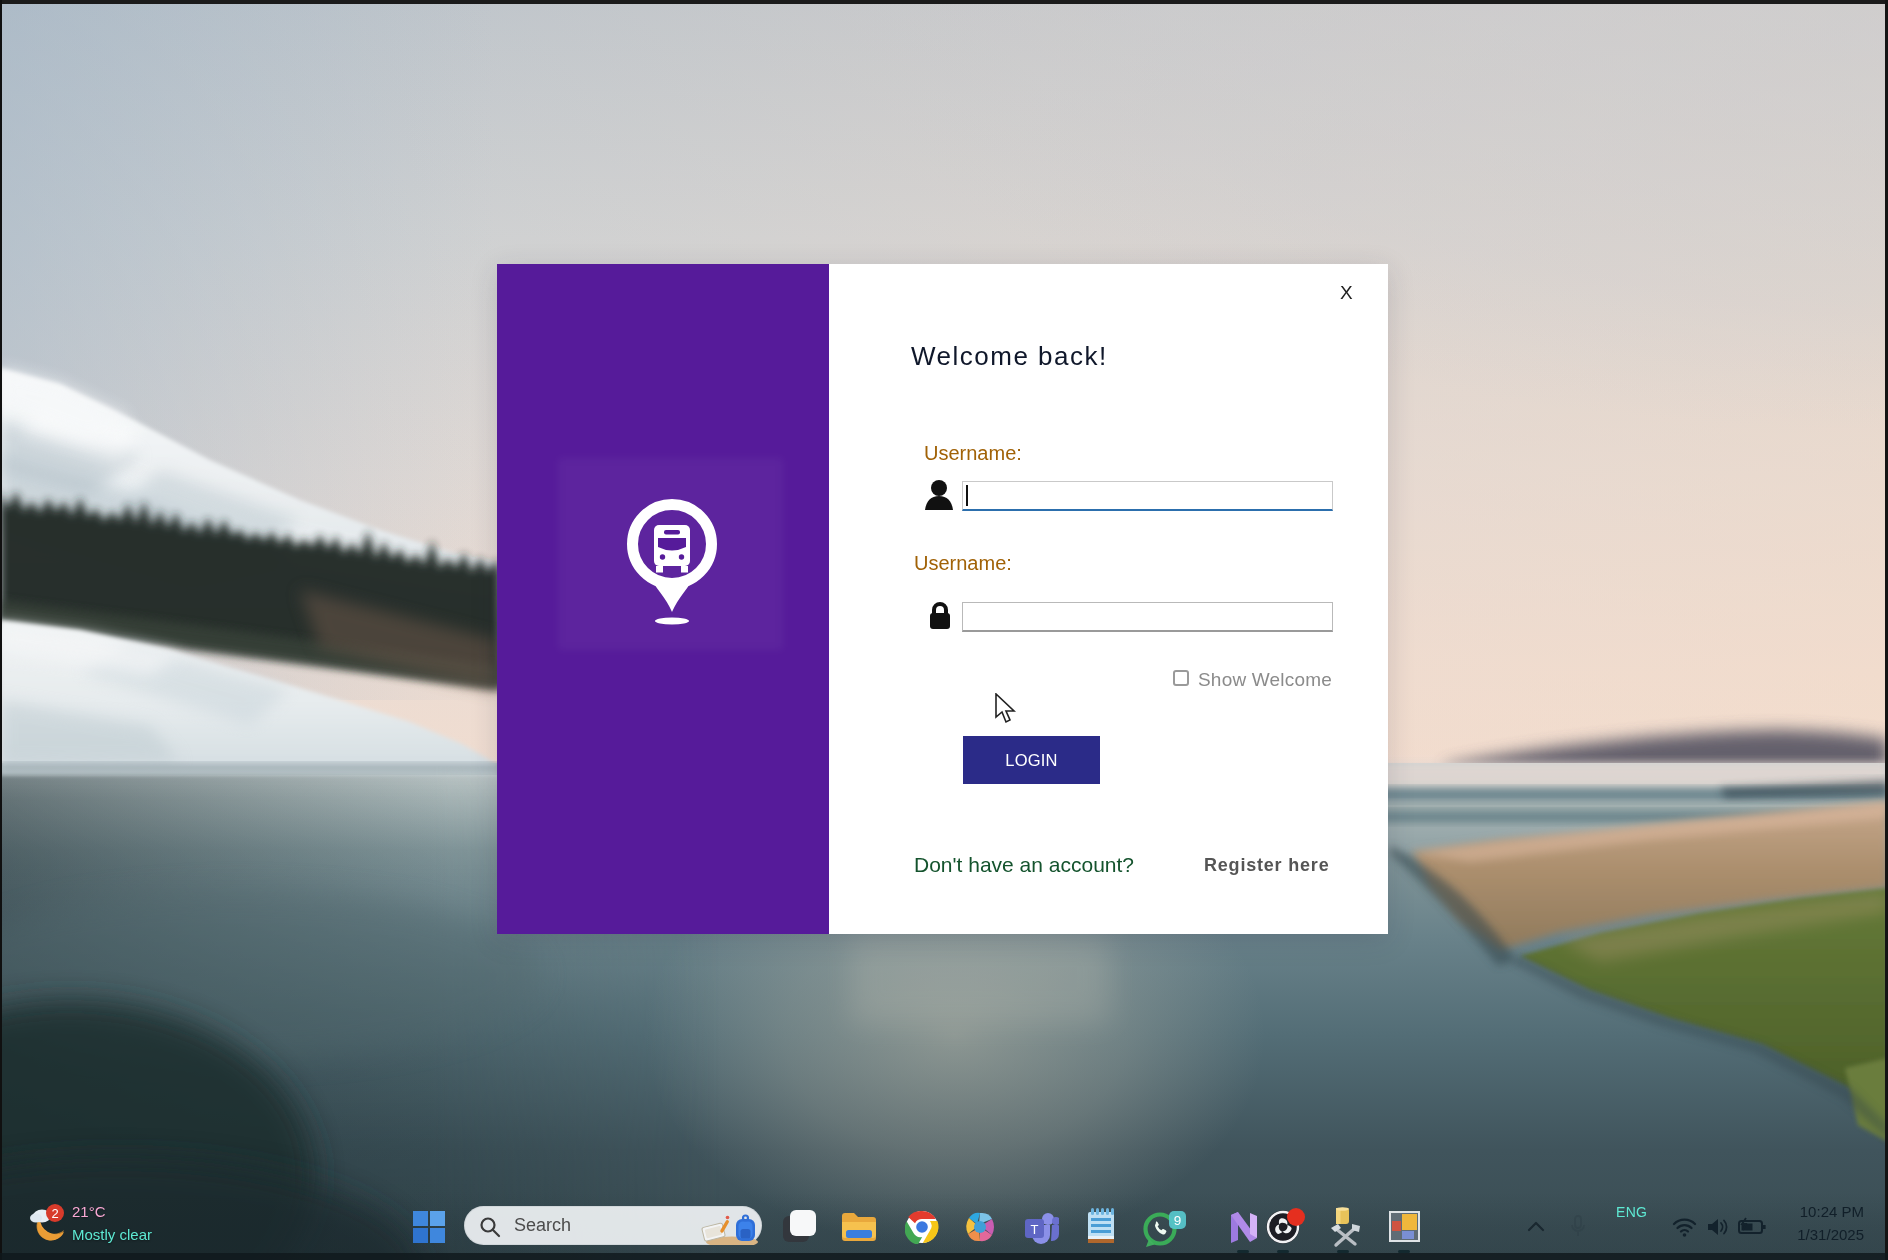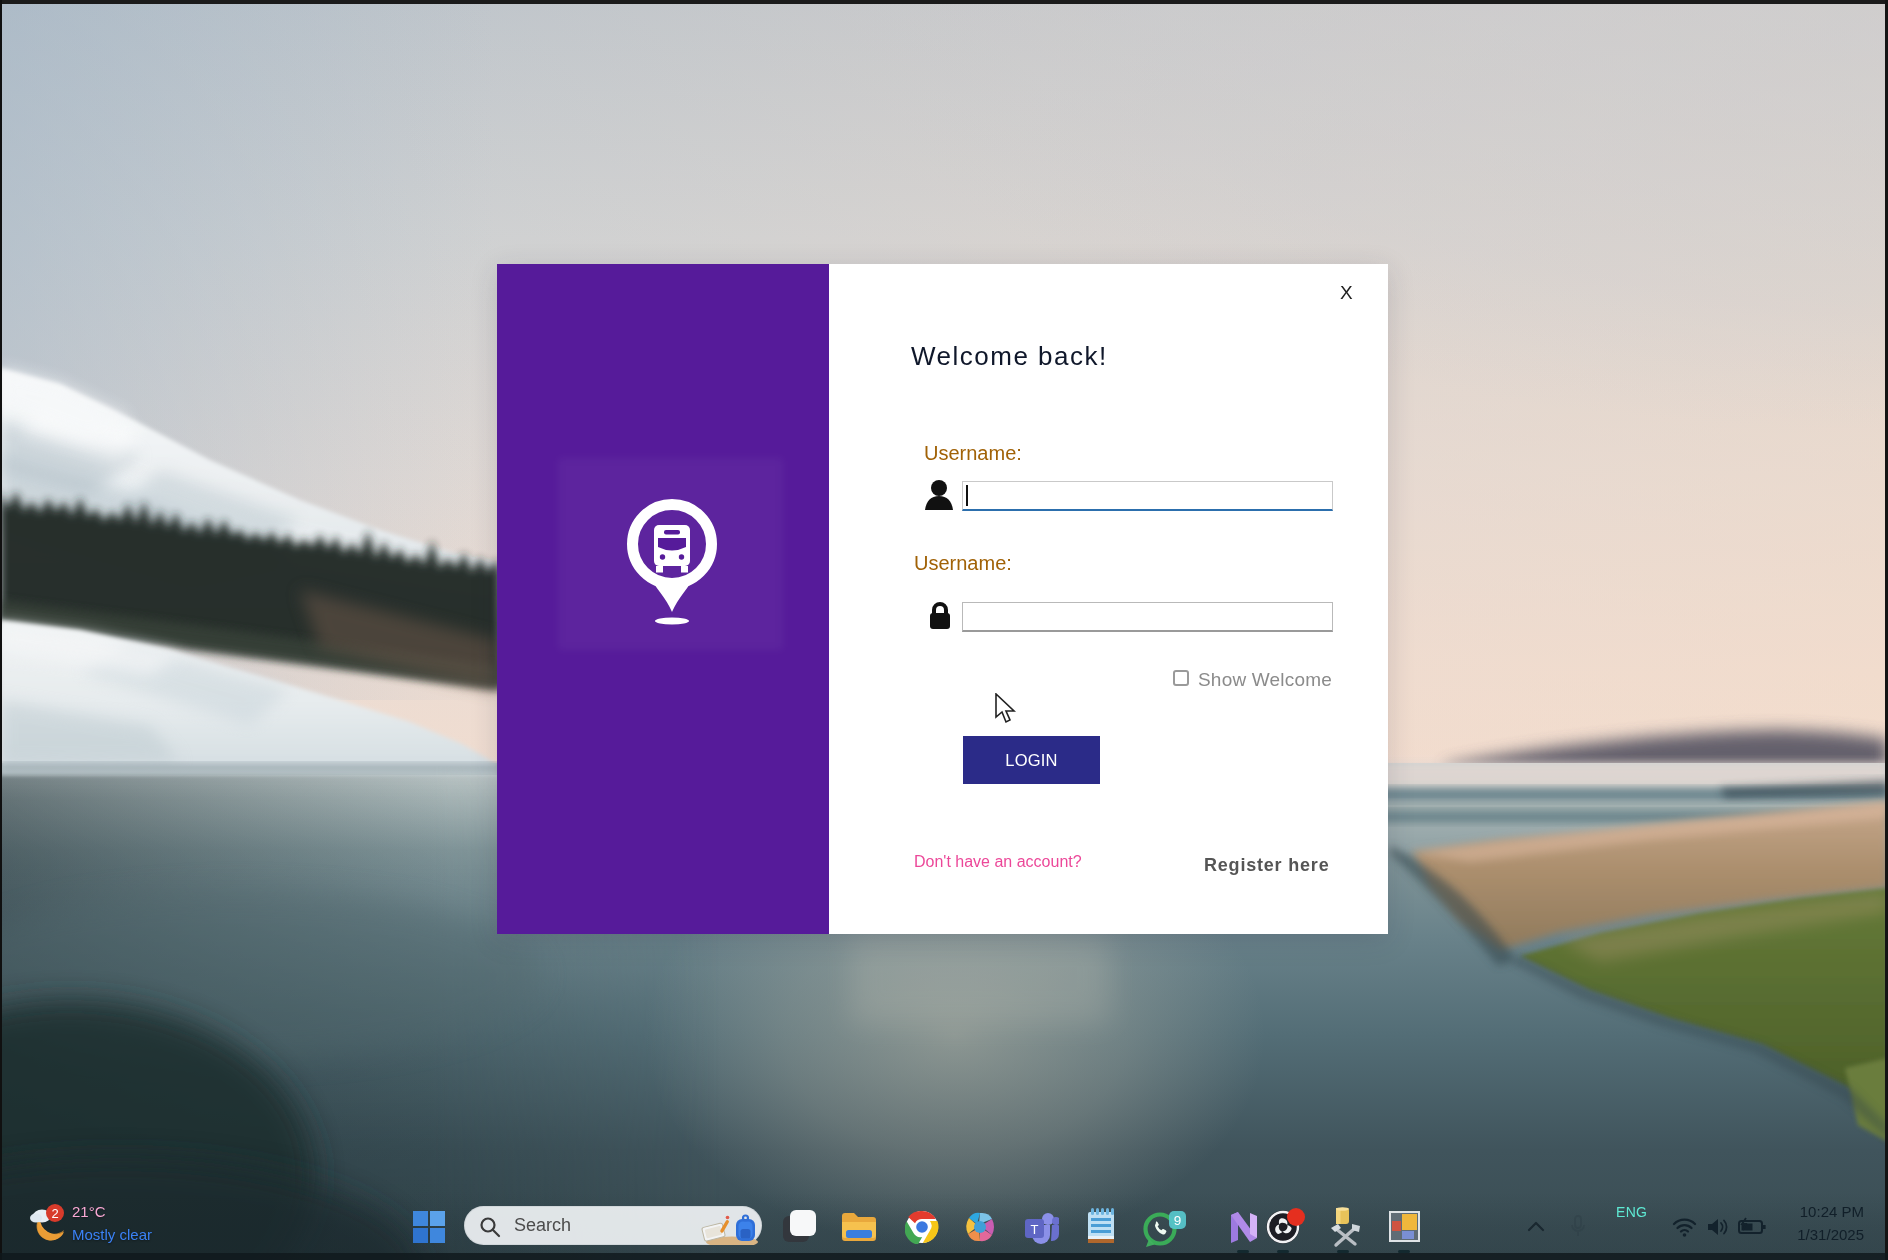--- a/index.html
+++ b/index.html
@@ -22,28 +22,28 @@
   #lblUser{left:427px;top:178px;}
   #lblPass{left:417px;top:288px;}
   #inUser{position:absolute;left:465px;top:217px;width:371px;height:30px;background:#fff;border:1px solid #c9c9c9;border-bottom:2px solid #2c6fad;}
   #caret{position:absolute;left:469px;top:221px;width:2px;height:21px;background:#111;}
   #inPass{position:absolute;left:465px;top:338px;width:371px;height:30px;background:#fff;border:1px solid #b9b9b9;border-bottom:2px solid #9a9a9a;}
   #icoUser{position:absolute;left:428px;top:214px;}
   #icoLock{position:absolute;left:431px;top:338px;}
   #cb{position:absolute;left:676px;top:406px;width:16px;height:16px;border:2px solid #9a9a9a;border-radius:3px;background:#fff;}
   #cbl{position:absolute;left:701px;top:405px;font-size:19px;color:#8b8b8b;letter-spacing:.2px;}
   #loginBtn{position:absolute;left:466px;top:472px;width:137px;height:48px;background:#2b2b88;color:#fff;font-size:16.5px;letter-spacing:.2px;text-align:center;line-height:48px;}
-  #dont{position:absolute;left:417px;top:589px;font-size:16px;color:#ec4899;}
+  #dont{position:absolute;left:417px;top:589px;font-size:21px;color:#14532d;}
   #reg{position:absolute;left:707px;top:591px;font-family:"Liberation Sans",sans-serif;font-weight:700;font-size:18px;color:#555;letter-spacing:.8px;text-align:center;}
   #cursor{position:absolute;left:497px;top:429px;}
 
   
   .tb{position:absolute;z-index:20;}
   #wTemp{left:72px;top:1203px;font-size:15px;color:#f9a8d4;text-shadow:0 1px 2px rgba(0,0,0,.4);}
-  #wCond{left:72px;top:1226px;font-size:15px;color:#3b82f6;text-shadow:0 1px 2px rgba(0,0,0,.4);}
+  #wCond{left:72px;top:1226px;font-size:15px;color:#5eead4;text-shadow:0 1px 2px rgba(0,0,0,.4);}
   #searchPill{left:464px;top:1206px;width:298px;height:39px;border-radius:20px;background:rgba(238,241,243,.93);border:1px solid rgba(200,205,210,.6);overflow:hidden;}
   #searchTxt{left:514px;top:1215px;font-size:18px;color:#4c4c4c;}
   #eng{left:1616px;top:1204px;font-size:14px;color:#5eead4;font-weight:400;letter-spacing:.3px;}
   #clock{left:1772px;top:1201px;width:92px;text-align:right;font-size:15px;color:#111f29;line-height:22.5px;}
   .dash{position:absolute;top:1250px;width:12px;height:3px;border-radius:2px;background:rgba(14,36,42,.85);z-index:21;}
 </style>
 </head>
 <body>
 <svg id="wall" viewBox="0 0 1888 1260" preserveAspectRatio="none">
   <defs>

